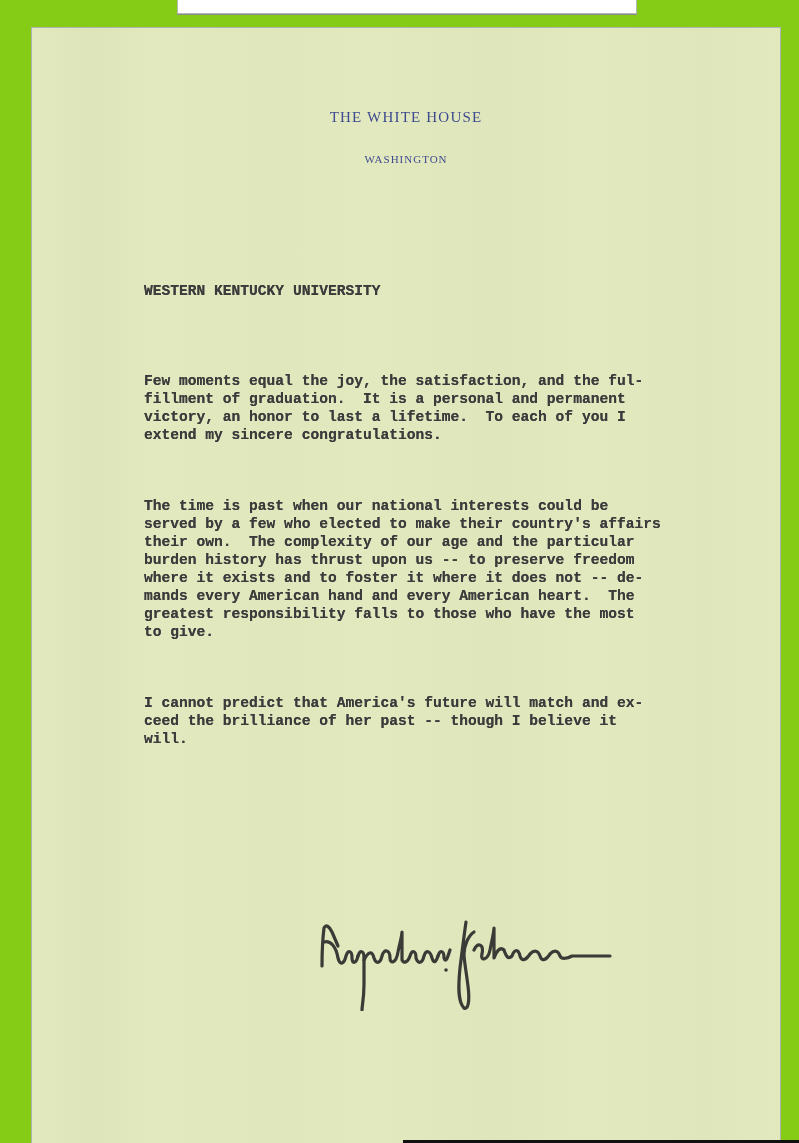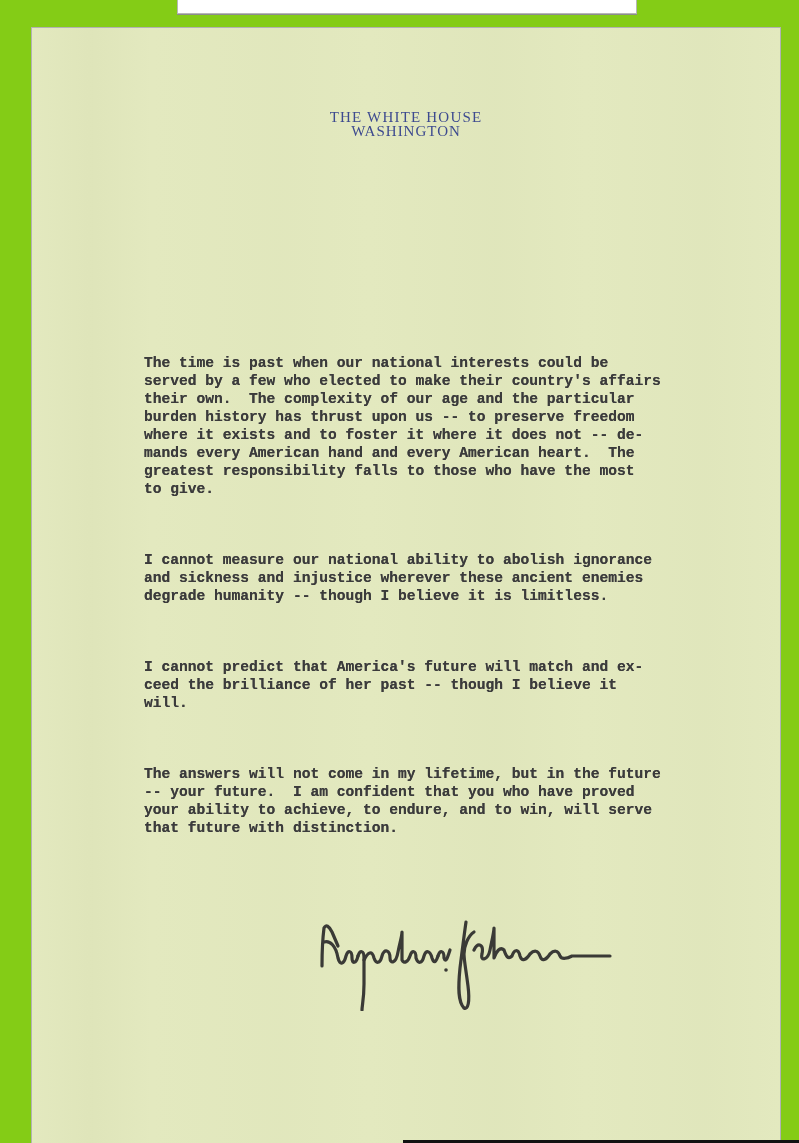--- a/index.html
+++ b/index.html
@@ -55,22 +55,22 @@
       text-align: center;
       color: #3d4a8f;
       font-family: "Liberation Serif", "DejaVu Serif", serif;
     }
     .lh-title {
       top: 81px;
       font-size: 15px;
       letter-spacing: 1.2px;
     }
     .lh-sub {
-      top: 95px;
-      font-size: 15px;
+      top: 125px;
+      font-size: 11px;
       letter-spacing: 1px;
     }
     .body-text {
       position: absolute;
       left: 112px;
       top: 218px;
       width: 560px;
       color: #3b3b3b;
       font-family: "Liberation Mono", "DejaVu Sans Mono", monospace;
       font-size: 14.6px;
@@ -93,39 +93,36 @@
 <body>
 
 <div class="viewer">
   <div class="prev-page"></div>
 
   <div class="page">
     <div class="letterhead lh-title">THE WHITE HOUSE</div>
     <div class="letterhead lh-sub">WASHINGTON</div>
 
     <div class="body-text">
-      <div class="addressee"></div>
+      <div class="addressee"><div>WESTERN KENTUCKY UNIVERSITY</div></div>
+      <div class="para">Few moments equal the joy, the satisfaction, and the ful-
+fillment of graduation.  It is a personal and permanent
+victory, an honor to last a lifetime.  To each of you I
+extend my sincere congratulations.</div>
       <div class="para">The time is past when our national interests could be
 served by a few who elected to make their country's affairs
 their own.  The complexity of our age and the particular
 burden history has thrust upon us -- to preserve freedom
 where it exists and to foster it where it does not -- de-
 mands every American hand and every American heart.  The
 greatest responsibility falls to those who have the most
 to give.</div>
-      <div class="para">I cannot measure our national ability to abolish ignorance
-and sickness and injustice wherever these ancient enemies
-degrade humanity -- though I believe it is limitless.</div>
       <div class="para">I cannot predict that America's future will match and ex-
 ceed the brilliance of her past -- though I believe it
 will.</div>
-      <div class="para">The answers will not come in my lifetime, but in the future
--- your future.  I am confident that you who have proved
-your ability to achieve, to endure, and to win, will serve
-that future with distinction.</div>
     </div>
 
     <svg class="signature" viewBox="0 0 300 105" fill="none" stroke="#3a3a36" stroke-width="3.2" stroke-linecap="round" stroke-linejoin="round">
       <title>Lyndon B. Johnson</title>
 
       <path d="M4 60 C4 45 5 30 6 22 C8 18 11 20 14 26 L20 40"></path>
       <path d="M6 36 C12 34 18 40 20 52 C22 60 26 58 28 50 C30 44 34 44 34 52 C34 58 38 58 40 50"></path>
 
       <path d="M40 50 C42 44 46 44 46 52 L46 78 C46 92 44 100 44 104"></path>
 

